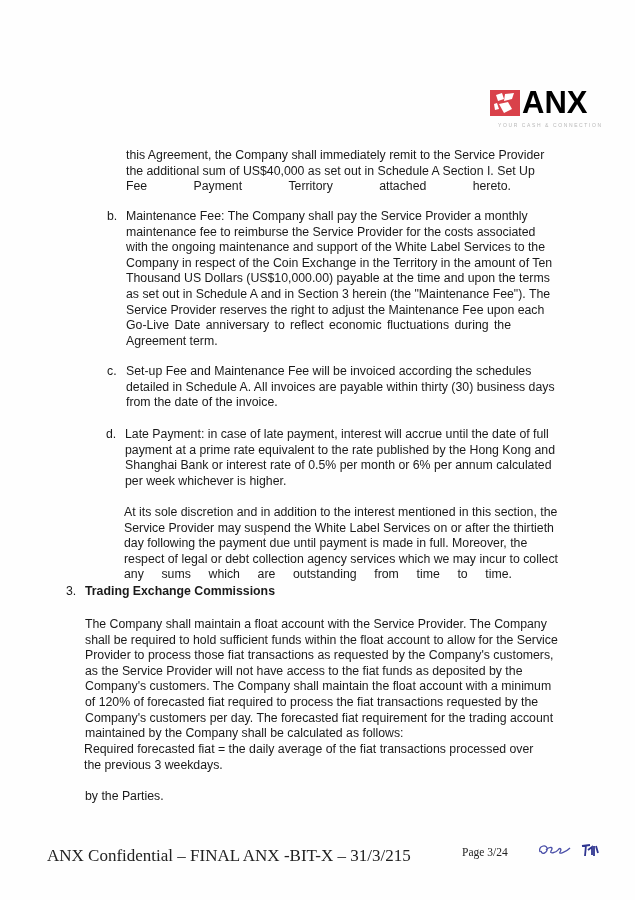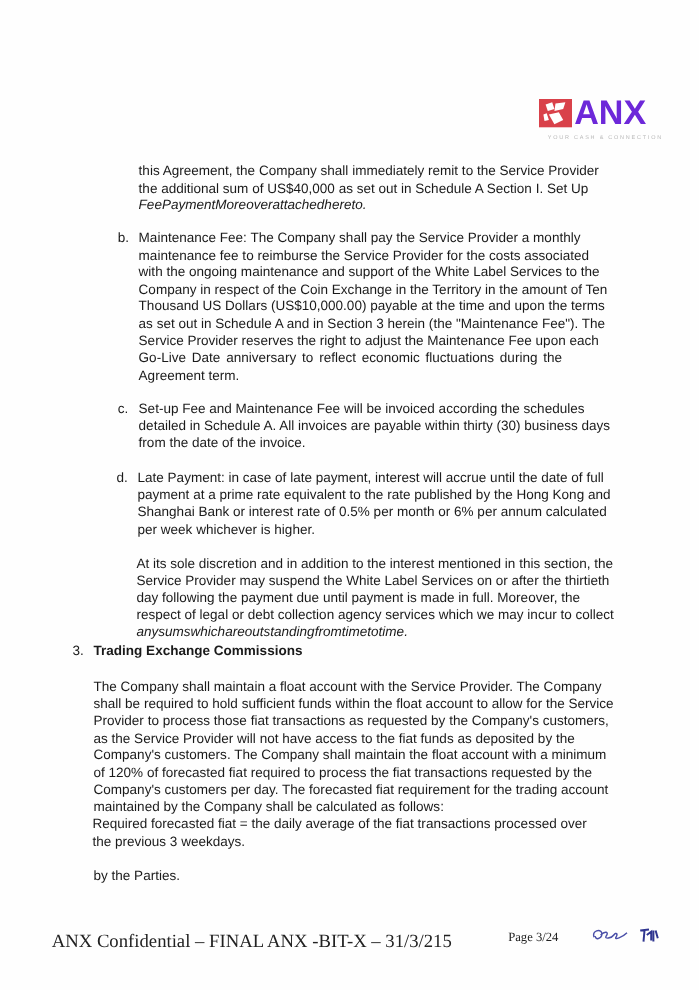--- a/index.html
+++ b/index.html
@@ -1,31 +1,31 @@
 <!DOCTYPE html>
 <html><head>
   <meta charset="utf-8">
   <style>
     html, body { margin:0; padding:0; background:#ffffff; }
     body { width:635px; height:900px; position:relative; overflow:hidden; font-family:"Liberation Sans", sans-serif; color:#1a1a1a; }
     .page { position:absolute; left:0; top:0; width:635px; height:900px; background:#fefefe; }
     .logo { position:absolute; left:490px; top:90px; width:128px; height:44px; }
     .logo-mark { position:absolute; left:0; top:0; width:30px; height:26px; }
-    .logo-text { position:absolute; left:32px; top:-4px; font-family:"Liberation Sans", sans-serif; font-weight:bold; font-size:31px; color:#6d28d9; letter-spacing:0px; line-height:34px; }
+    .logo-text { position:absolute; left:32px; top:-4px; font-family:"Liberation Sans", sans-serif; font-weight:bold; font-size:31px; color:#000000; letter-spacing:0px; line-height:34px; }
     .logo-tagline { position:absolute; left:8px; top:32px; width:120px; font-size:5px; letter-spacing:1.6px; color:#b8b8b8; white-space:nowrap; }
     .para { position:absolute; font-size:12.3px; line-height:15.6px; text-align:justify; }
     .para .line { display:block; text-align:justify; text-align-last:justify; white-space:nowrap; }
     .para .line.last { text-align-last:left; }
     .marker { position:absolute; font-size:12.3px; line-height:15.6px; }
     .u { }
     .heading { position:absolute; font-size:12.3px; font-weight:bold; line-height:15.6px; }
     .footer-left { position:absolute; left:47px; top:846px; font-family:"Liberation Serif", serif; font-size:17px; color:#222; }
     .footer-right { position:absolute; left:462px; top:846px; font-family:"Liberation Serif", serif; font-size:11.5px; color:#222; }
     .initials { position:absolute; left:536px; top:838px; width:90px; height:24px; }
-    .jline { display:flex; justify-content:flex-start; white-space:nowrap;font-style:italic; }
+    .jline { display:flex; justify-content:space-between; white-space:nowrap; }
   </style>
 </head>
 <body>
 
 <div class="page">
 
   <div class="logo">
     <svg class="logo-mark" viewBox="0 0 30 26">
       <rect x="0" y="0" width="30" height="26" fill="#d9414a"></rect>
       <path d="M6 5 L12 3 L14 9 L8 11 Z" fill="#fff"></path>
@@ -36,21 +36,21 @@
     <div class="logo-text">ANX</div>
     <div class="logo-tagline">YOUR CASH &amp; CONNECTION</div>
   </div>
 
   <div class="para" style="left:126px; top:148px; width:385px;">
     <span class="line">this Agreement, the Company shall immediately remit to the Service Provider</span>
     <span class="line">the additional sum of US$40,000 as set out in Schedule A Section I. Set Up</span>
     <span class="jline">
       <span>Fee</span>
       <span>Payment</span>
-      <span>Moreover</span>
+      <span>Territory</span>
       <span>attached</span>
       <span>hereto.</span>
     </span>
   </div>
 
   <div class="marker" style="left:107px; top:209px;">b.</div>
   <div class="para" style="left:126px; top:209px; width:385px;">
     <span class="line"><span class="u">Maintenance Fee:</span><span> The Company shall pay the Service Provider a monthly</span></span>
     <span class="line">maintenance fee to reimburse the Service Provider for the costs associated</span>
     <span class="line">with the ongoing maintenance and support of the White Label Services to the</span>

